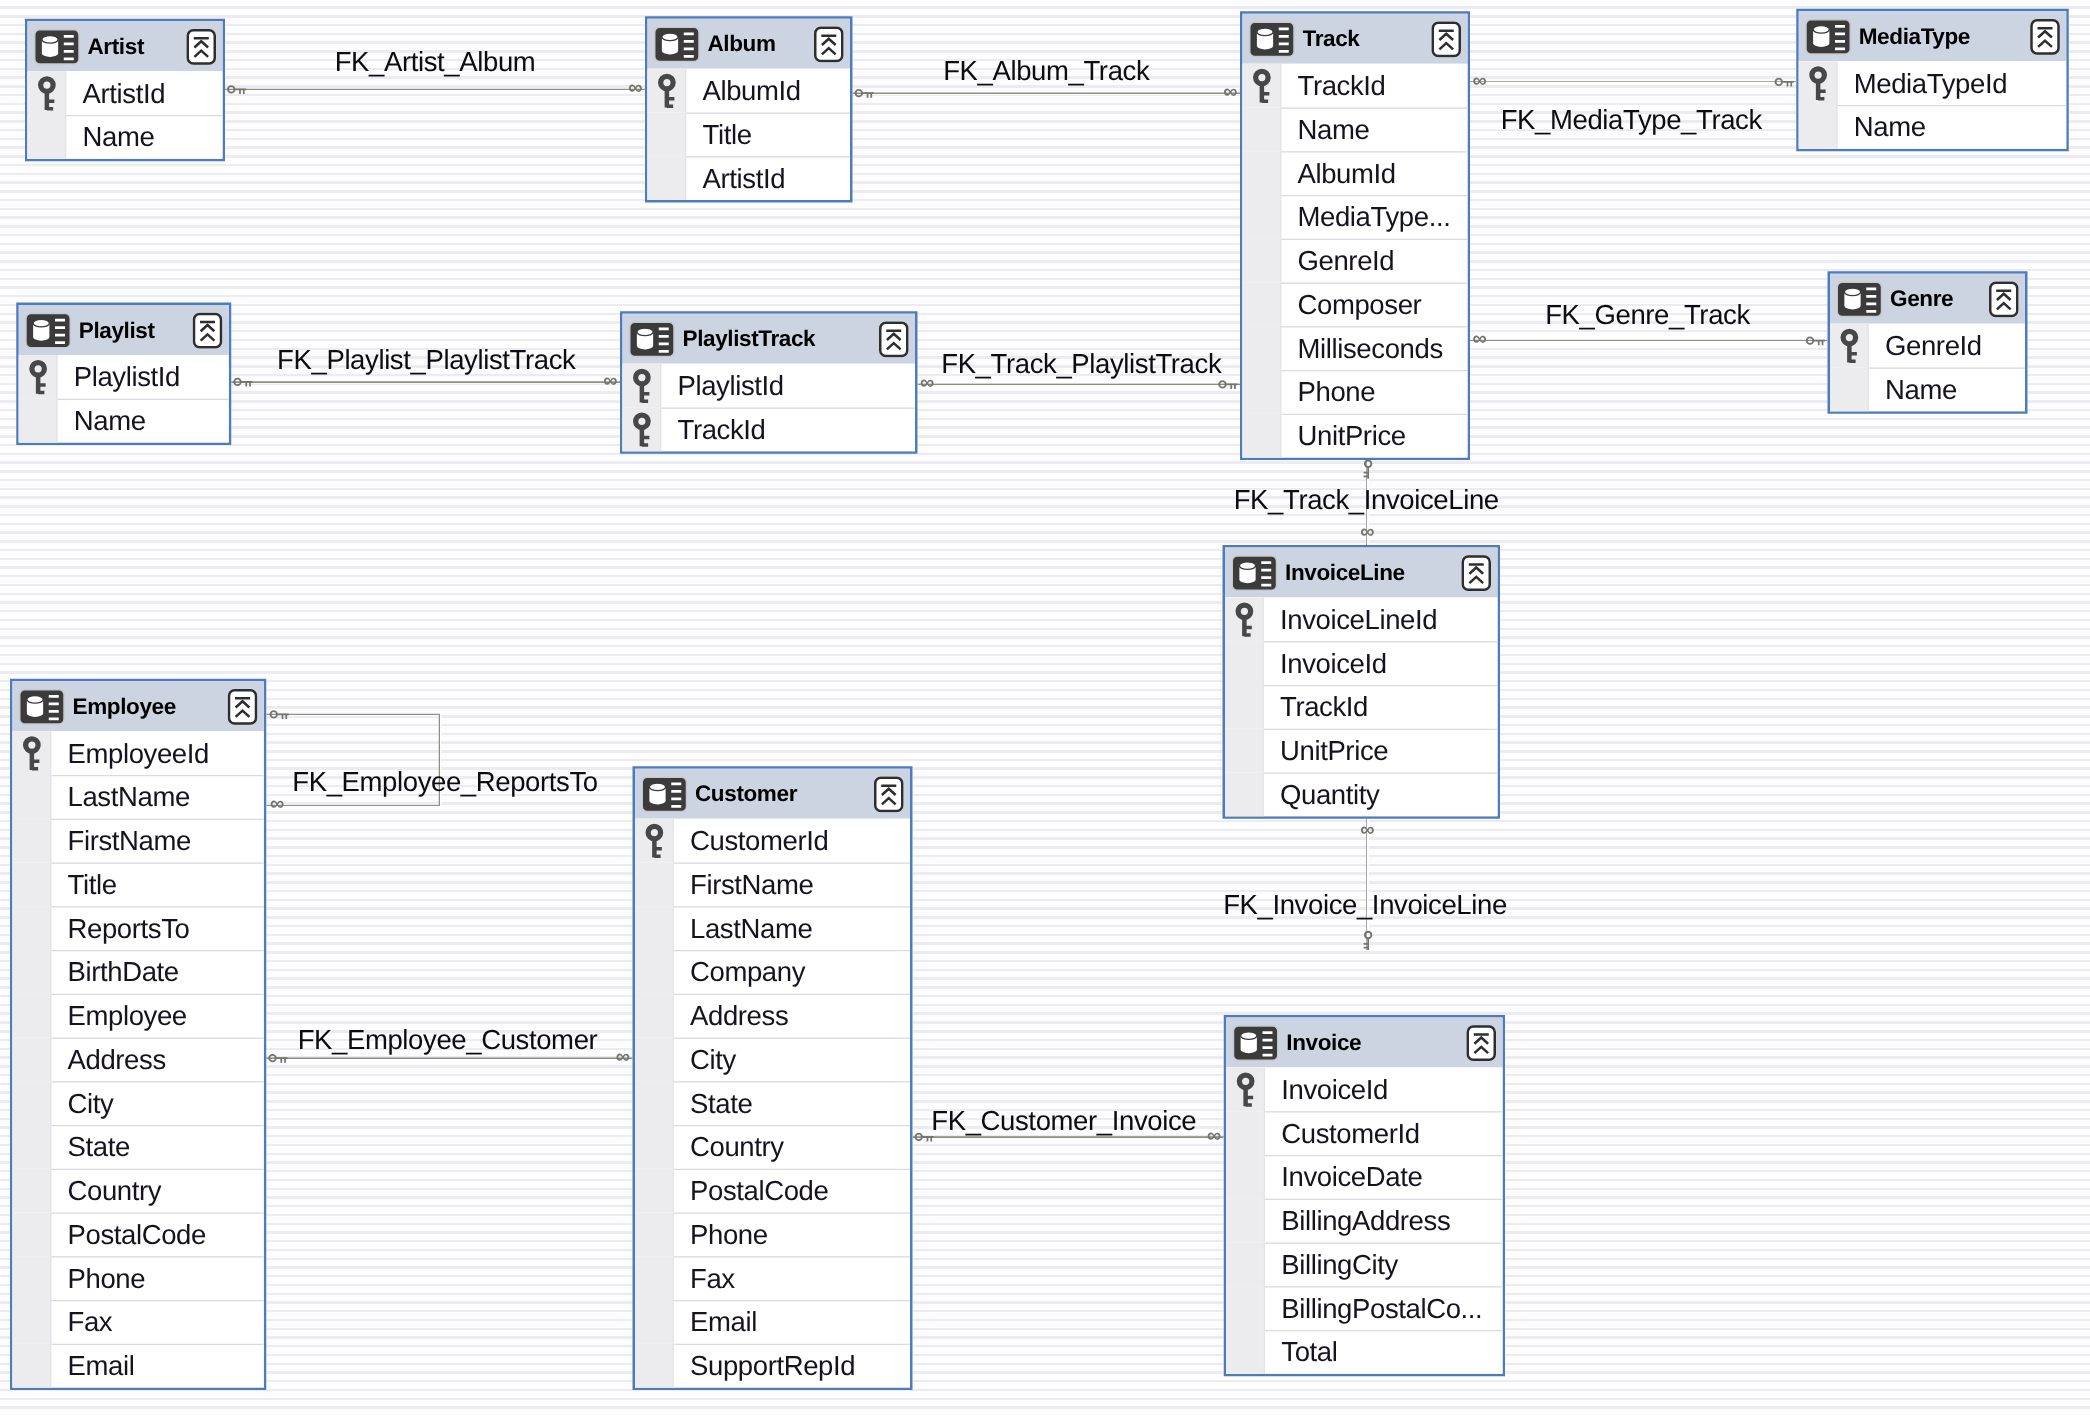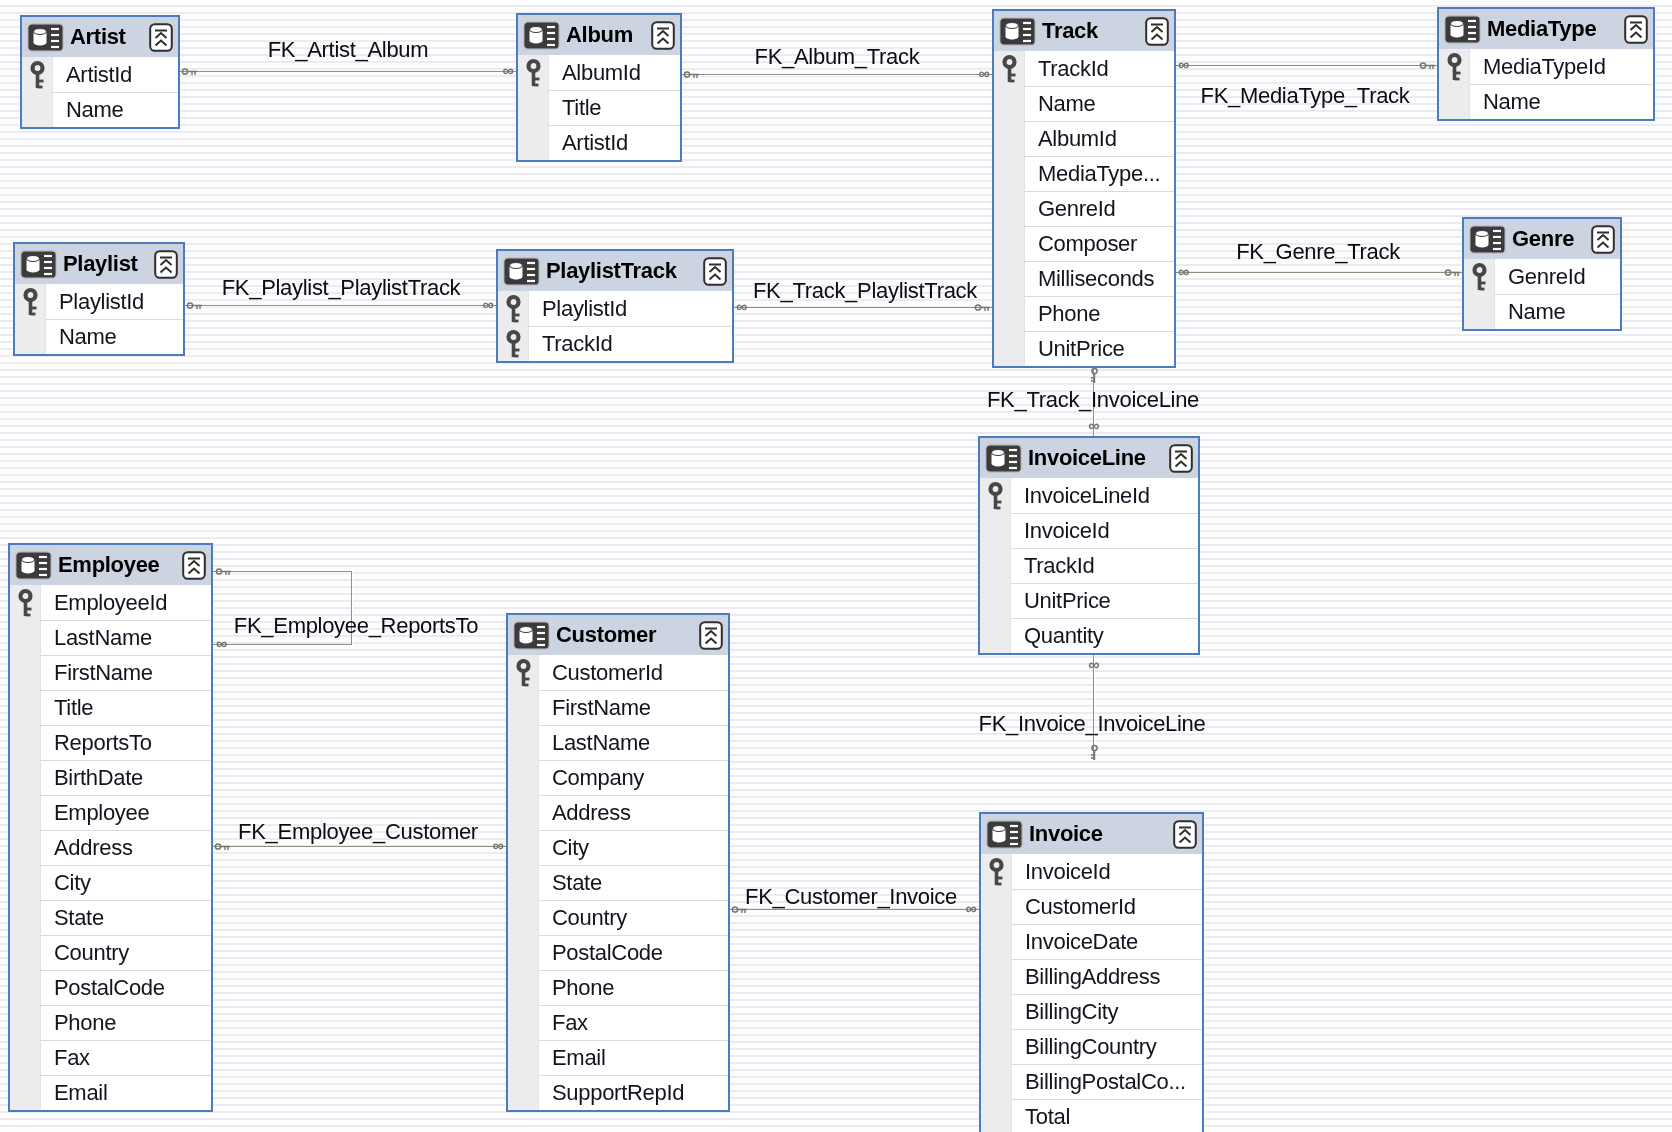--- a/index.html
+++ b/index.html
@@ -4,21 +4,21 @@
 <style>
   html,body{margin:0;padding:0;background:#fff;}
   #canvas{
     position:relative;width:1672px;height:1132px;overflow:hidden;
     font-family:"Liberation Sans",sans-serif;
     background:repeating-linear-gradient(180deg,#fdfdfe 0px,#fdfdfe 5px,#ebebf1 5px,#ebebf1 7px);
   }
   .tbl{position:absolute;border:2px solid #4d7cbe;background:#ffffff;box-sizing:border-box;z-index:3;}
   .tbl-header{height:40px;background:#ccd4e2;display:flex;align-items:center;padding:0 5px;gap:6px;box-sizing:border-box;}
   .tbl-icon{flex:none;display:flex;}
-  .tbl-title{flex:1;font-weight:bold;font-size:22px;color:#000;white-space:nowrap;overflow:hidden;letter-spacing:-0.3px;}
+  .tbl-title{flex:1;font-weight:bold;font-size:18px;color:#000;white-space:nowrap;overflow:hidden;letter-spacing:-0.3px;}
   .collapse-btn{flex:none;display:flex;cursor:pointer;}
   .tbl-body{background:#fff;}
   .row{display:flex;height:35px;}
   .gutter{flex:none;width:31px;background:#ececef;border-right:1px solid #e3e3e7;display:flex;align-items:center;justify-content:center;box-sizing:border-box;}
   .cell{flex:1;display:flex;align-items:center;font-size:22px;color:#16121f;padding-left:13px;white-space:nowrap;overflow:hidden;height:100%;box-sizing:border-box;letter-spacing:-0.3px;}
   .row.sep .cell{border-top:1px solid #d9d9de;}
   .lh{position:absolute;height:2px;background:linear-gradient(180deg,#8f8f85 0 1px,#ffffff 1px 2px);z-index:1;}
   .lv{position:absolute;width:2px;background:linear-gradient(90deg,#8f8f85 0 1px,#ffffff 1px 2px);z-index:1;}
   .fk-label{position:absolute;transform:translate(-50%,-50%);font-size:22px;color:#0b0b12;white-space:nowrap;z-index:5;letter-spacing:-0.3px;}
   .glyph{position:absolute;z-index:2;color:#75756b;line-height:1;}
@@ -777,24 +777,20 @@
         <div class="row sep">
           <span class="gutter"></span>
           <span class="cell">BillingAddress</span>
         </div>
         <div class="row sep">
           <span class="gutter"></span>
           <span class="cell">BillingCity</span>
         </div>
         <div class="row sep">
           <span class="gutter"></span>
-          <span class="cell">BillingCountry</span>
-        </div>
-        <div class="row sep">
-          <span class="gutter"></span>
           <span class="cell">BillingPostalCo...</span>
         </div>
         <div class="row sep">
           <span class="gutter"></span>
           <span class="cell">Total</span>
         </div>
       </div>
     </div>
   </div>
 

